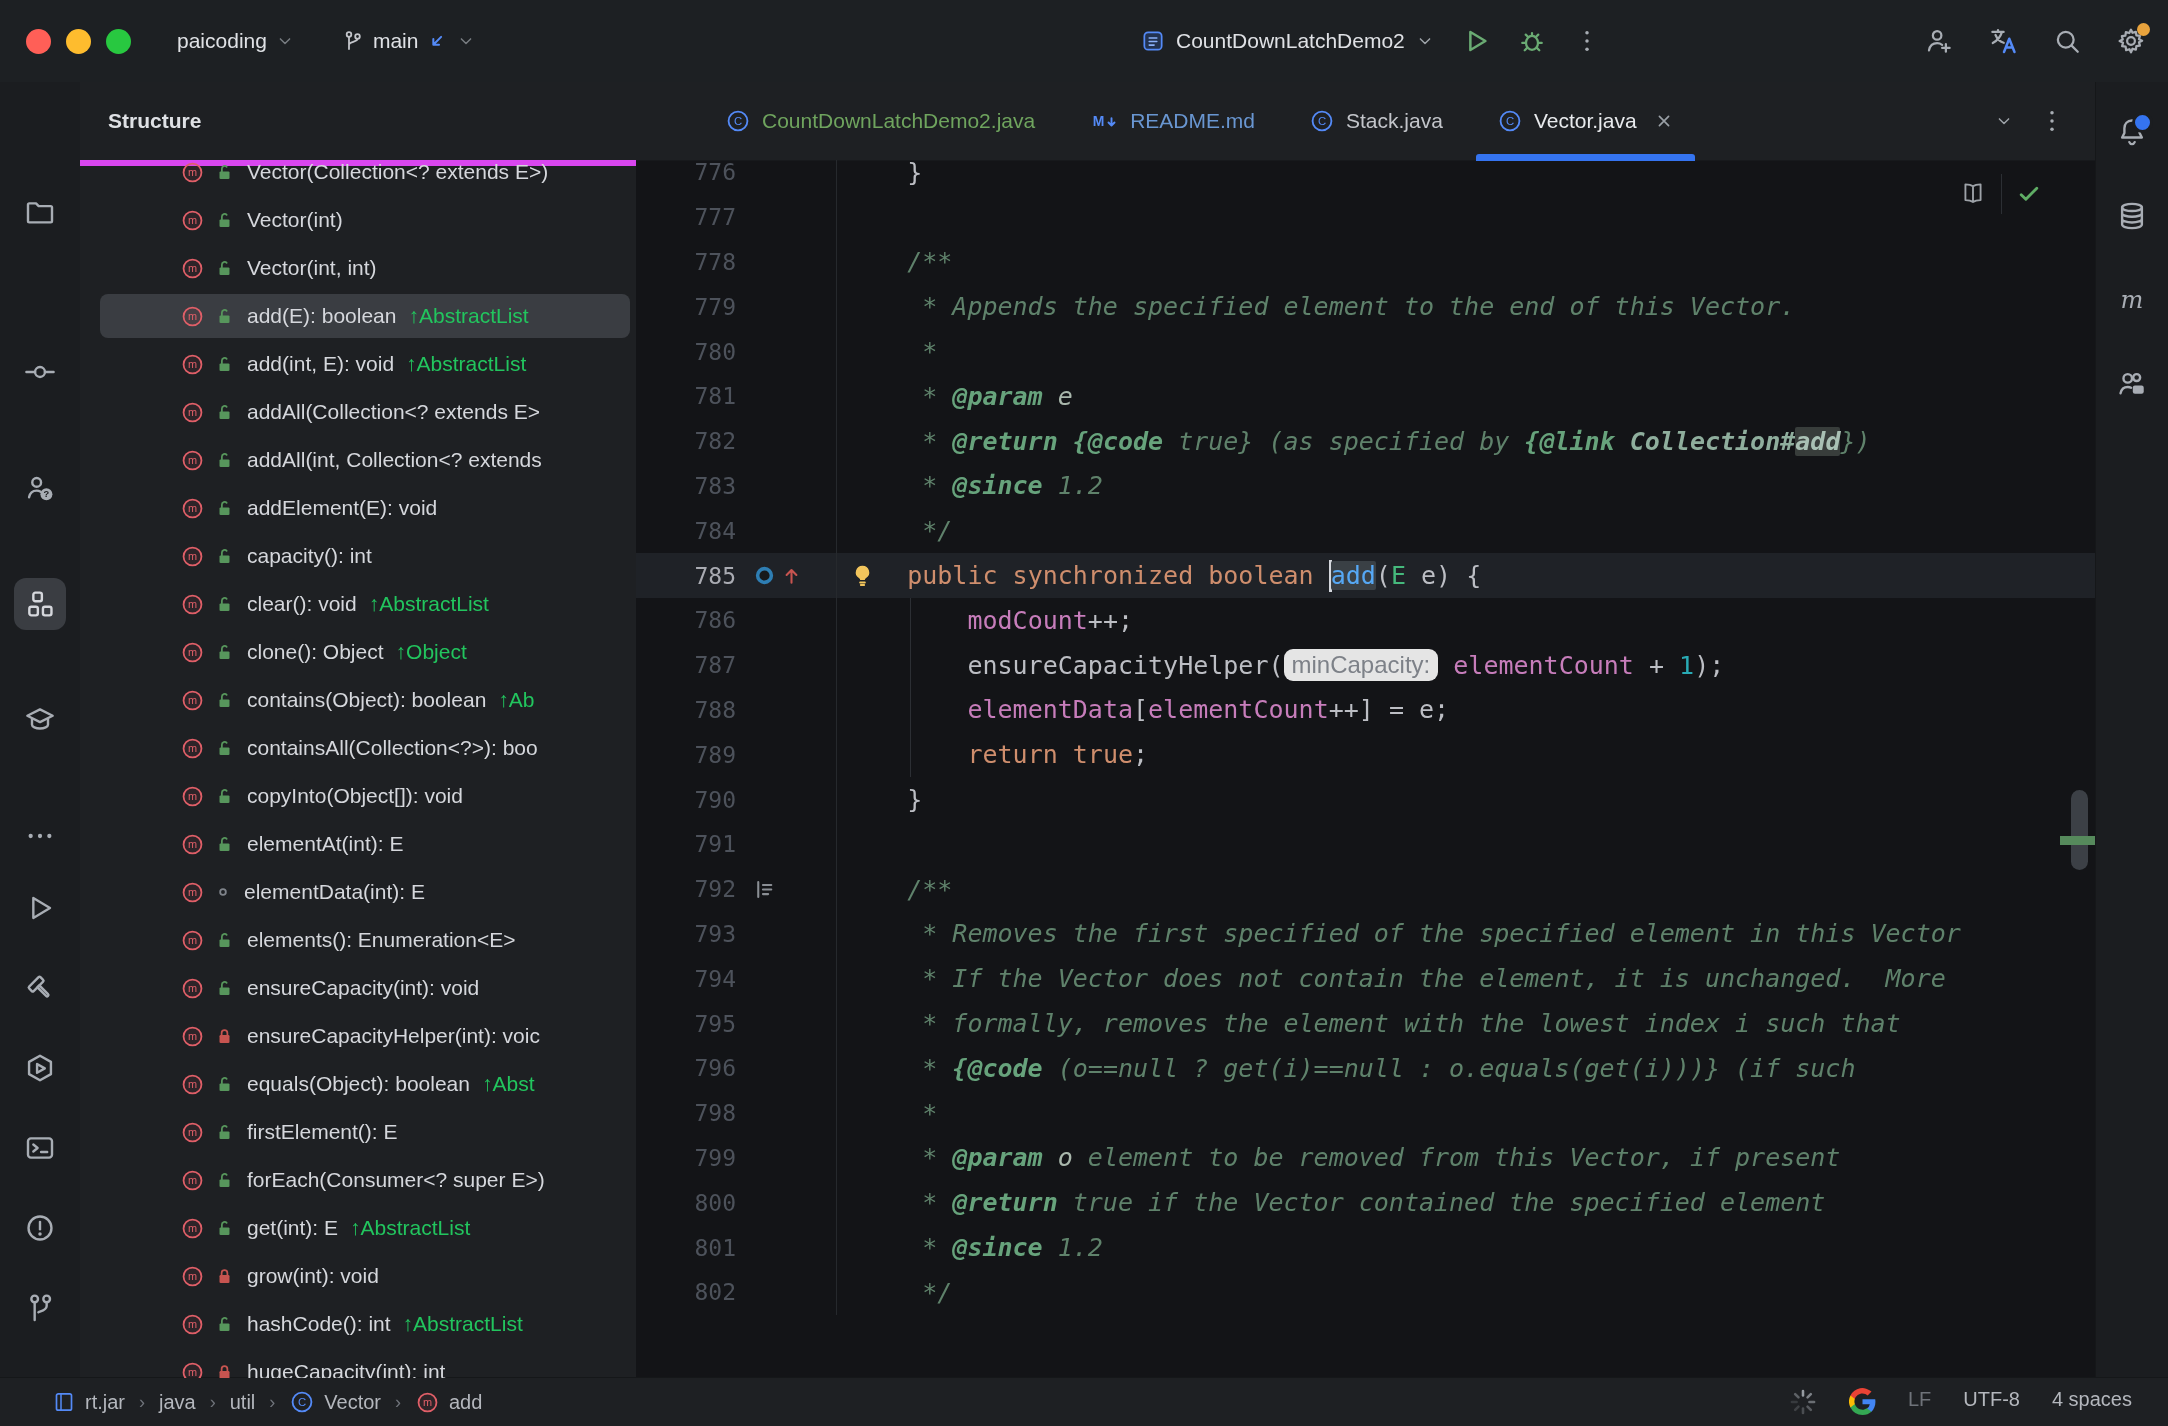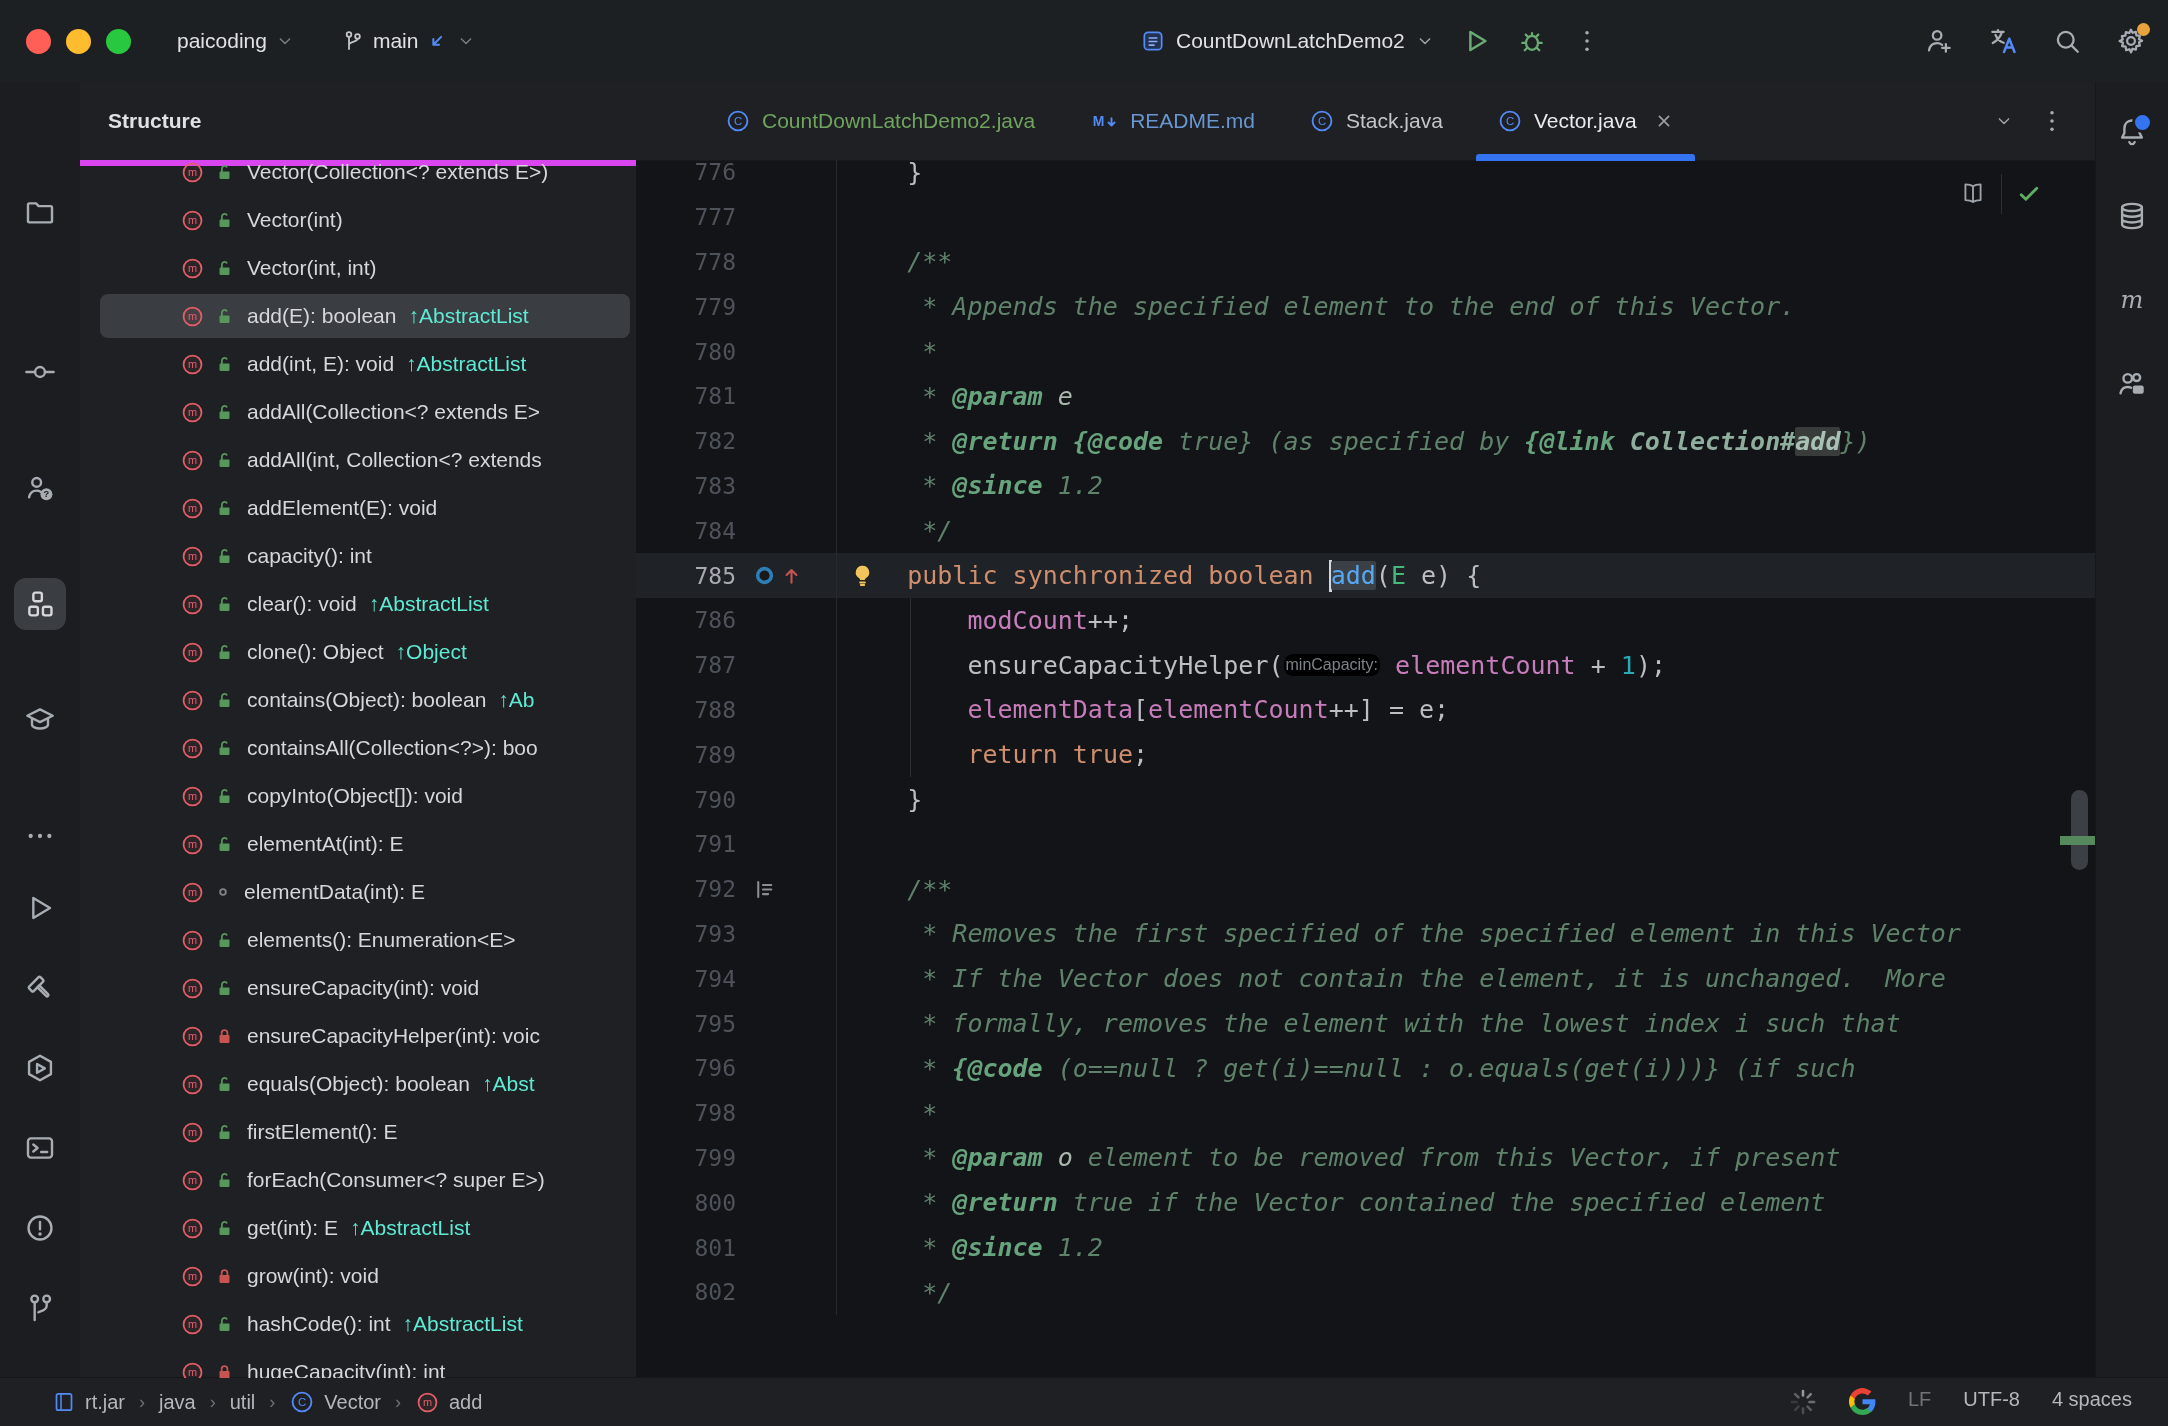--- a/index.html
+++ b/index.html
@@ -38,21 +38,21 @@
   .structure-header{height:78px;display:flex;align-items:center;padding-left:28px;font-size:21px;font-weight:bold;
                     color:#dfe1e5;border-bottom:6px solid #d946ef;}
   .tree{margin-top:-18px;}
   .trow{height:48px;display:flex;align-items:center;padding-left:100px;font-size:21px;color:#d5d7dc;
         white-space:nowrap;overflow:hidden;position:relative;}
   .trow .rowbg{position:absolute;left:20px;right:6px;top:2px;bottom:2px;border-radius:8px;background:transparent;z-index:0;}
   .trow.selected .rowbg{background:#3a3d42;}
   .trow>*{position:relative;z-index:1;}
   .trow .micon{margin-right:9px;}
   .trow .vicon{margin-right:12px;}
-  .trow .sup{color:#5eead4;margin-left:12px;}
+  .trow .sup{color:#22c55e;margin-left:12px;}
 
   
   .editor-zone{position:absolute;left:636px;top:82px;width:1460px;bottom:48px;background:#131417;}
   .tabbar{position:relative;height:78px;background:#1e2023;border-bottom:1px solid #17191c;
           display:flex;align-items:stretch;padding-left:62px;}
   .tab{position:relative;display:flex;align-items:center;gap:11px;padding:0 27px;font-size:21px;cursor:default;}
   .tab .tlabel{white-space:nowrap;}
   .tab.active::after{content:"";position:absolute;left:6px;right:6px;bottom:-1px;height:7px;background:#3574f0;border-radius:3px 3px 0 0;}
   .tab-extra{position:absolute;top:0;height:78px;display:flex;align-items:center;color:#a8adb4;}
   .tab-chevron{right:82px;} .tab-more{right:30px;}
@@ -71,22 +71,22 @@
 
   .sk{color:#cf8e6d;} .st{color:#bcbec4;}
   .sc{color:#5f826b;font-style:italic;}
   .sg{color:#67a37c;font-style:italic;font-weight:bold;}
   .sp{color:#a9b7ac;font-style:italic;}
   .sf{color:#c77dbb;} .sn{color:#29abb5;} .sy{color:#45b97c;}
   .smh{color:#56a8f5;background:#3a4045;border-radius:2px;}
   .slk{color:#8fae9d;font-style:italic;font-weight:bold;}
   .slkh{color:#a9c0b4;font-style:italic;font-weight:bold;background:#383d3b;border-radius:2px;}
   .caret{display:inline-block;width:3px;height:32px;background:#d4d7dd;vertical-align:middle;margin-right:-1px;}
-  .sinlay{display:inline-block;background:#000000;color:#7d8188;border-radius:9px;padding:2px 2px;
-          font-size:16px;font-family:"Liberation Sans",sans-serif;font-style:normal;}
+  .sinlay{display:inline-block;background:#e5e5e5;color:#7d8188;border-radius:9px;padding:2px 8px;
+          font-size:24px;font-family:"Liberation Sans",sans-serif;font-style:normal;}
 
   .ed-widgets{position:absolute;top:14px;right:54px;display:flex;align-items:center;gap:14px;}
   .ed-sep{width:1px;height:40px;background:#2c2f34;}
   .sb-thumb{position:absolute;right:8px;top:630px;width:17px;height:80px;border-radius:9px;background:#3c4046;}
   .sb-mark{position:absolute;right:0;top:676px;width:36px;height:9px;background:#568a5c;}
 
   
   .statusbar{position:absolute;left:0;bottom:0;width:2168px;height:48px;background:#1e2023;
              border-top:1px solid #151719;display:flex;align-items:center;font-size:20px;color:#b4b7bd;}
   .crumbs{display:flex;align-items:center;gap:14px;margin-left:52px;}

